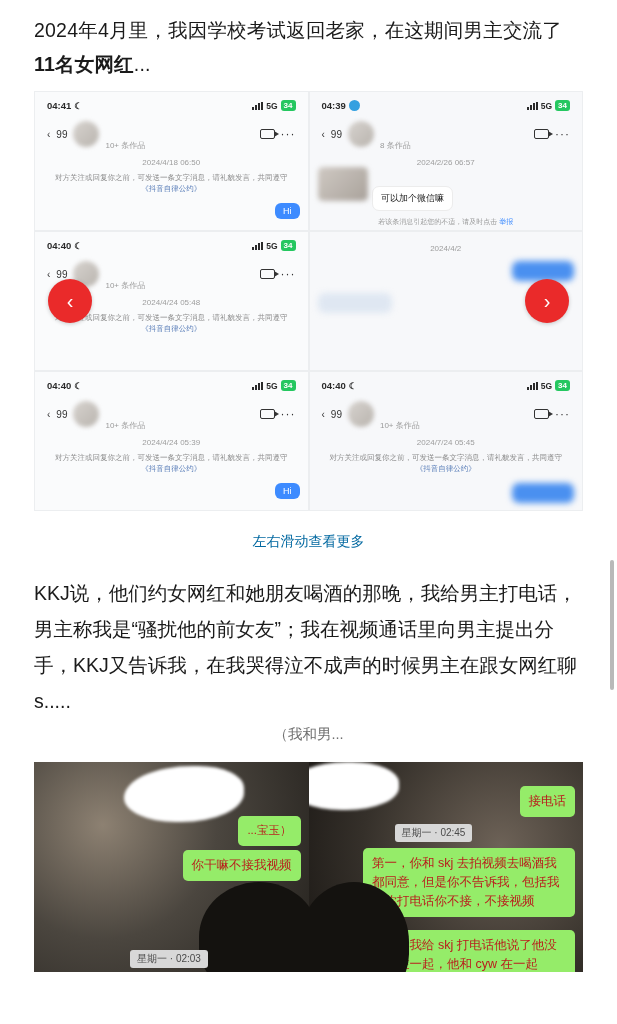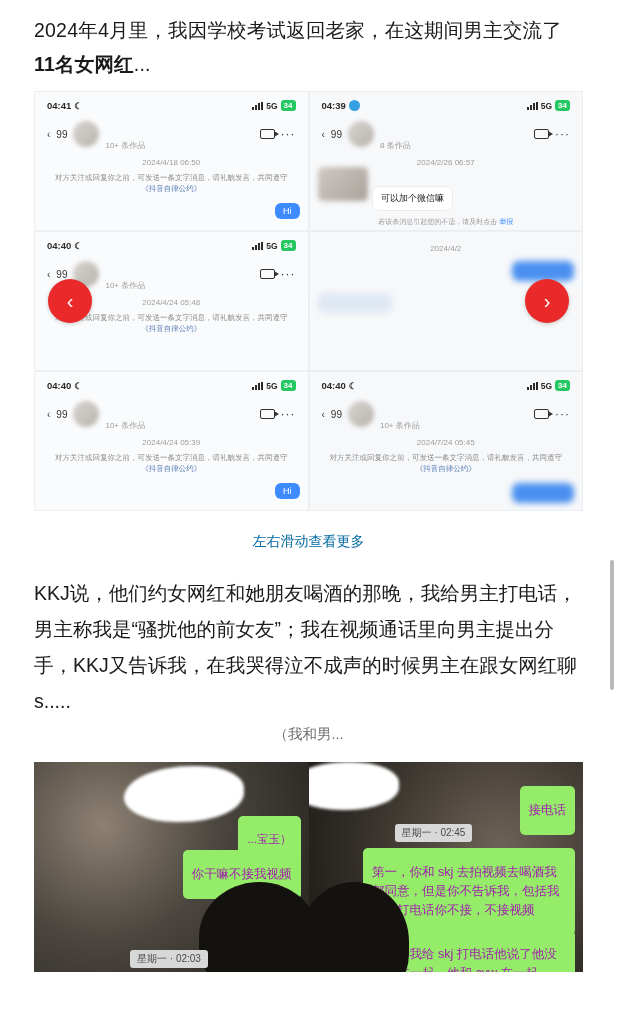--- a/index.html
+++ b/index.html
@@ -209,24 +209,24 @@
     background:
       radial-gradient(circle at 25% 30%, #8d8172 0%, #4b463f 45%, #23201c 100%);
   }
   .bm-right {
     background:
       radial-gradient(circle at 70% 40%, #6d6257 0%, #35302a 60%, #1a1714 100%);
   }
   .green-bubble {
     position: absolute;
     background: #95ec69;
-    color: #a21caf;
+    color: #b91c1c;
     font-size: 12.5px;
     border-radius: 5px;
-    padding: 15px 9px;
+    padding: 6px 9px;
     line-height: 1.5;
     max-width: 84%;
     margin-left: 40px;
   }
   .time-chip {
     position: absolute;
     background: rgba(0,0,0,0.35);
     color: #e9e9e9;
     font-size: 10px;
     border-radius: 3px;

